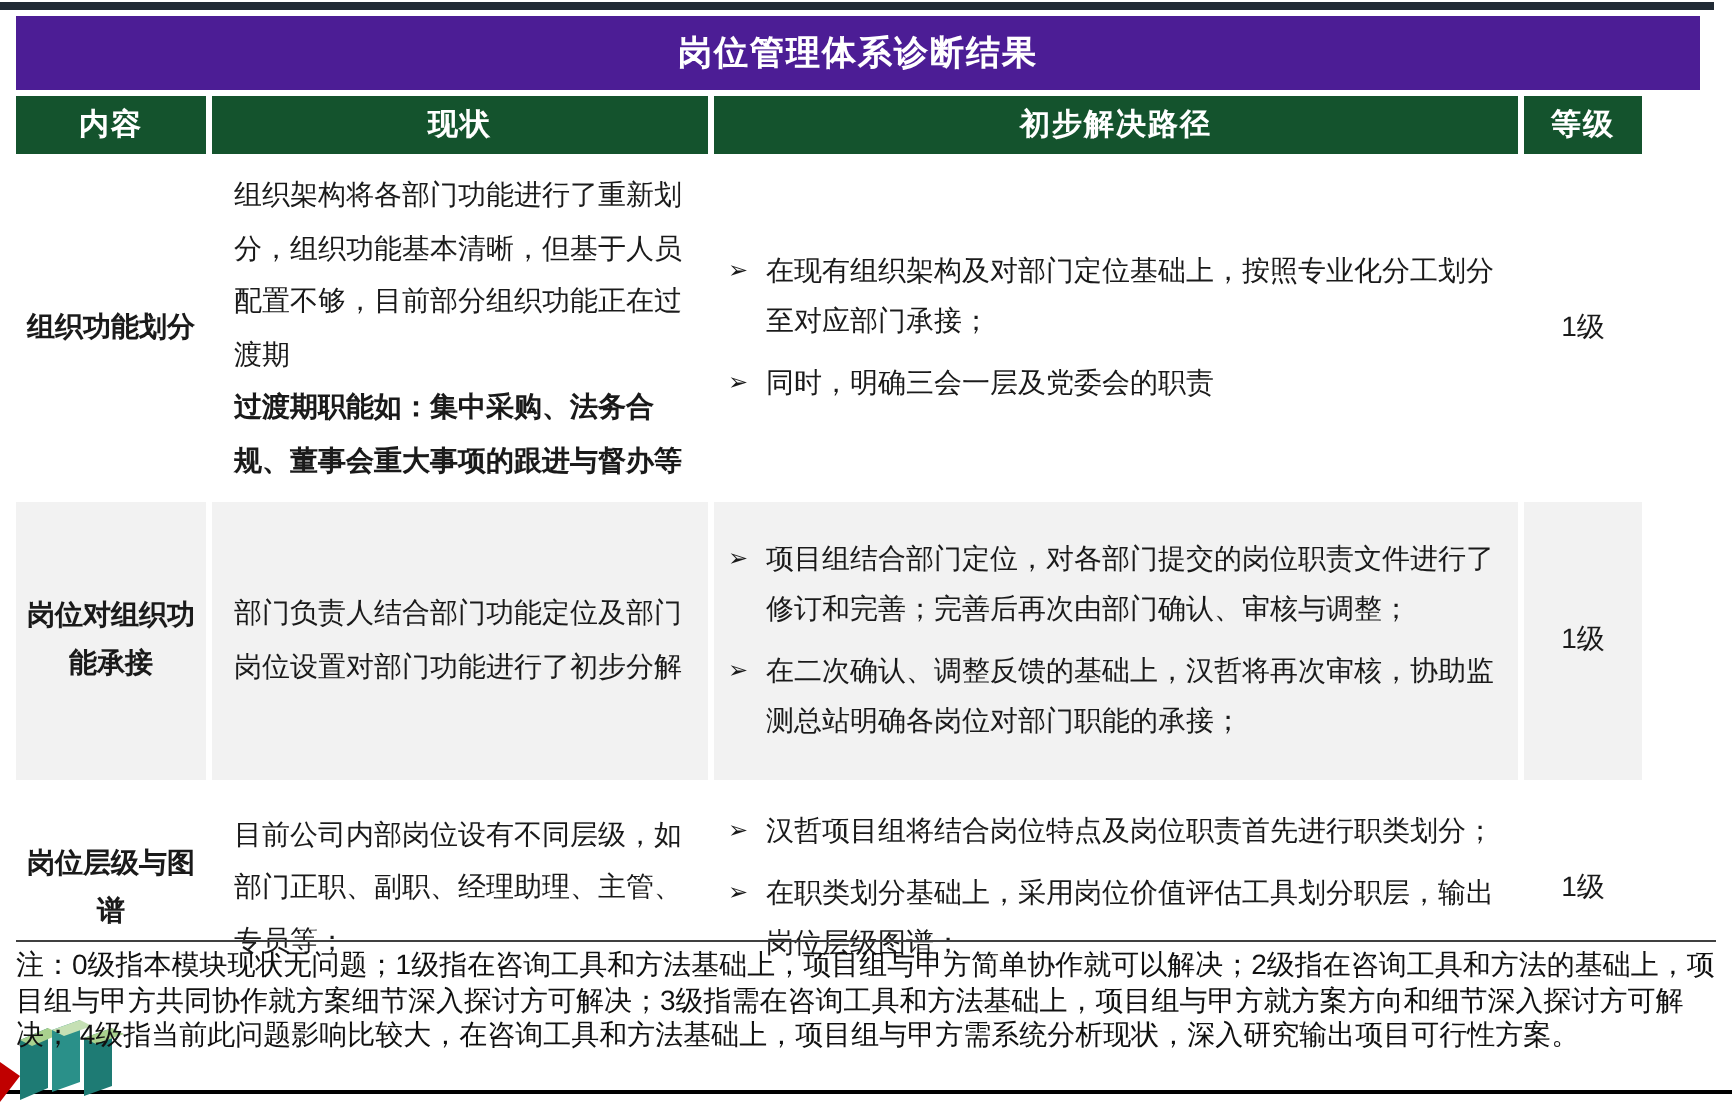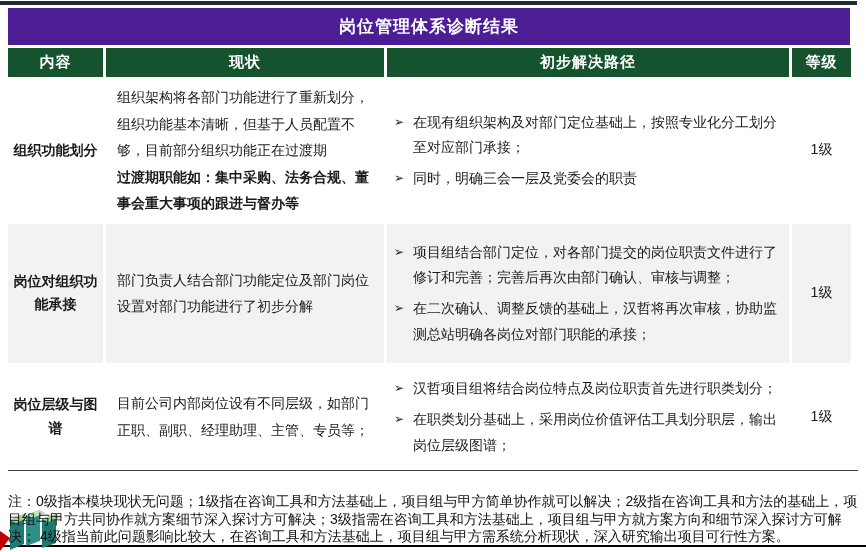--- a/index.html
+++ b/index.html
@@ -14,21 +14,21 @@
   .top-bar { position:absolute; top:1px; left:0; width:857px; height:4px; background:#212A35; }
   .slide { position:absolute; top:8px; left:8px; width:842px; }
   .title-bar {
     height:37px; background:#4c1d95; color:#fff;
     font-weight:bold; font-size:17px; letter-spacing:1px;
     display:flex; align-items:center; justify-content:center;
     margin-bottom:3px;
   }
   .trow { display:flex; gap:3px; margin-bottom:3px; }
   .c1 { width:95px; flex:none; }
-  .c2 { width:278px; flex:none; }
+  .c2 { width:248px; flex:none; }
   .c3 { width:402px; flex:none; }
   .c4 { width:59px; flex:none; }
   .header-row .cell {
     background:#14532d; color:#fff; font-weight:bold; font-size:15px;
     height:29px; display:flex; align-items:center; justify-content:center;
     letter-spacing:1px;
   }
   .body-row .cell { display:flex; flex-direction:column; justify-content:center; font-size:14px; }
   .row-gray .cell { background:#F2F2F2; }
   .row1 .cell { min-height:135px; }
@@ -39,21 +39,21 @@
   .cell-status p { margin:0; }
   .cell-status .bold { font-weight:bold; }
   .cell-solution { padding:4px 6px 4px 7px; }
   .bullet-item { display:flex; line-height:1.8; margin:3px 0; }
   .bullet-marker { width:19px; flex:none; font-size:12px; padding-top:2px; }
   .bullet-text { flex:1; }
   .cell-level { align-items:center; justify-content:center; font-size:14px; }
   .note-area {
     position:absolute; left:8px; top:470px; width:850px;
     border-top:1px solid #404040;
-    padding-top:22px;
+    padding-top:3px;
     font-size:14px; line-height:17.6px; color:#111;
     z-index:3;
   }
   .bottom-line { position:absolute; left:0; top:545px; width:866px; height:2px; background:#000; z-index:1; }
   .corner-logo { position:absolute; left:0; top:503px; width:64px; height:49px; z-index:2; }
 </style>
 </head>
 <body>
 
 <div class="top-bar"></div>

